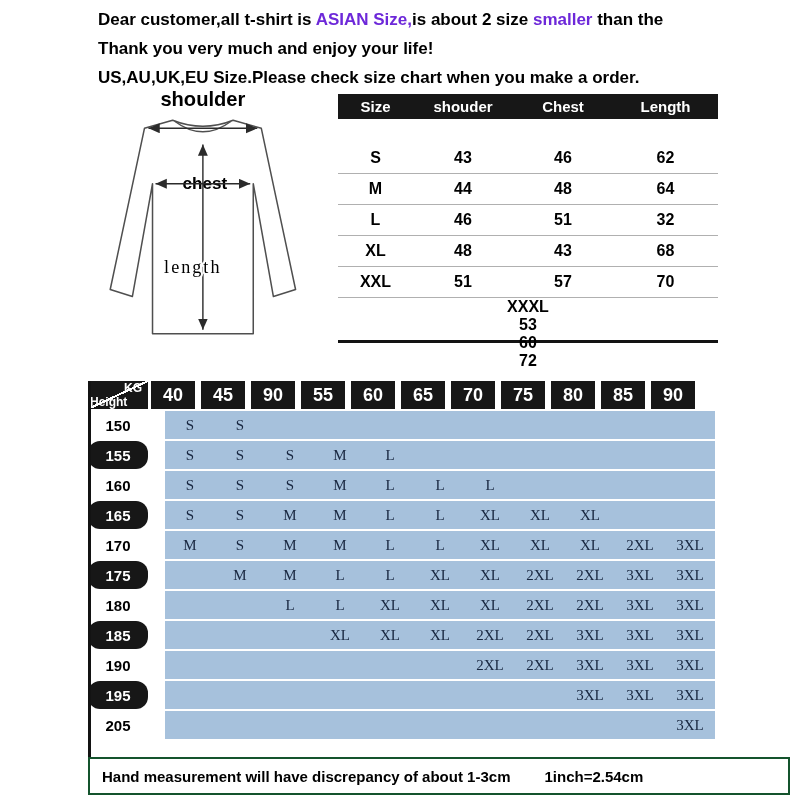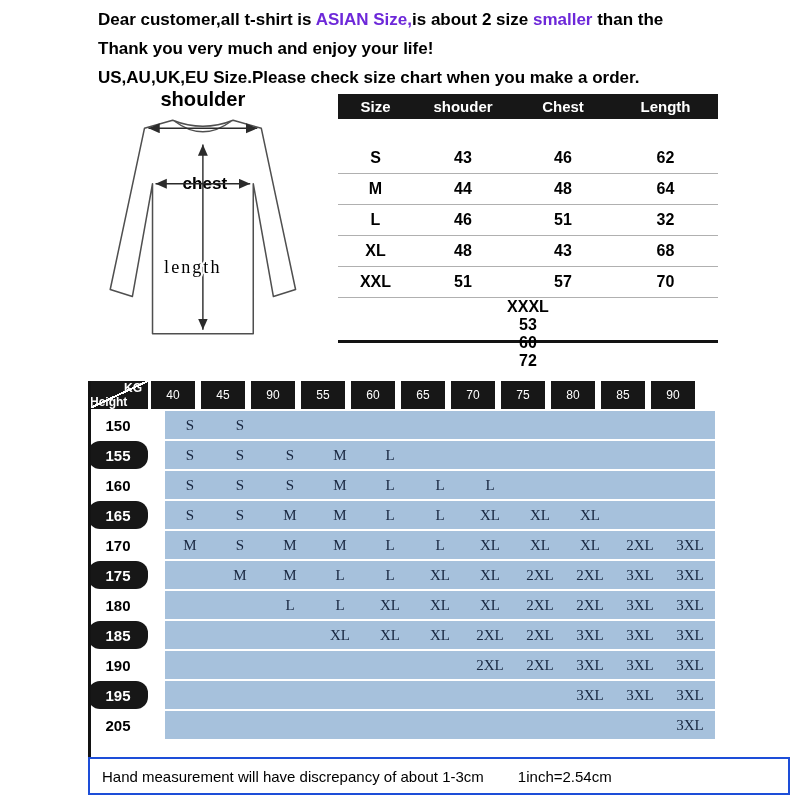--- a/index.html
+++ b/index.html
@@ -33,37 +33,37 @@
   .st-bottomline{height:3px;background:#131313;margin-top:12px;}
 
   
   .matrix{position:absolute;left:88px;top:381px;width:610px;}
   .mx-header{display:flex;height:28px;margin-bottom:2px;}
   .mx-corner{width:60px;flex:none;position:relative;color:#fff;font-weight:bold;font-size:12px;
              background:linear-gradient(to bottom right,#171717 48%,#fff 48%,#fff 52%,#171717 52%);}
   .mx-kg{position:absolute;top:0;right:6px;}
   .mx-height{position:absolute;bottom:0;left:2px;}
   .mx-cols{display:flex;flex:1;}
-  .mx-wcell{width:44px;margin:0 3px;flex:none;background:#171717;color:#fff;font-weight:normal;
-            font-size:12px;display:flex;align-items:center;justify-content:center;}
+  .mx-wcell{width:44px;margin:0 3px;flex:none;background:#171717;color:#fff;font-weight:bold;
+            font-size:18px;display:flex;align-items:center;justify-content:center;}
   .mx-row{display:flex;height:28px;margin-bottom:2px;gap:17px;}
   .mx-label{width:60px;flex:none;display:flex;align-items:center;justify-content:center;
             font-weight:bold;font-size:15px;}
   .mx-label.dark{background:#171717;color:#fff;border-radius:12px;}
   .mx-label.light{background:#fff;color:#000;}
   .mx-band{display:flex;flex:1;background:#a6c1dc;}
   .mx-cell{width:50px;flex:none;display:flex;align-items:center;justify-content:center;
            font-family:"Liberation Serif","DejaVu Serif",serif;font-size:15px;color:#17263f;}
 
   .left-rule{position:absolute;left:88px;top:381px;width:3px;height:378px;background:#131313;}
 
   
   .footer-box{position:absolute;left:88px;top:757px;width:702px;height:38px;
-              border:2px solid #1d4ed8;box-sizing:border-box;display:flex;align-items:center;
-              font-weight:normal;font-size:15px;color:#000;}
+              border:2px solid #14532d;box-sizing:border-box;display:flex;align-items:center;
+              font-weight:bold;font-size:15px;color:#000;}
   .footer-note{margin-left:12px;}
   .footer-conv{margin-left:34px;}
 </style>
 </head>
 <body>
 
 <div class="canvas">
 
   <div class="notice">
     <div><span>Dear customer,all t-shirt is </span><span class="red">ASIAN Size,</span><span>is about 2 size </span><span class="red">smaller</span><span> than the</span></div>

